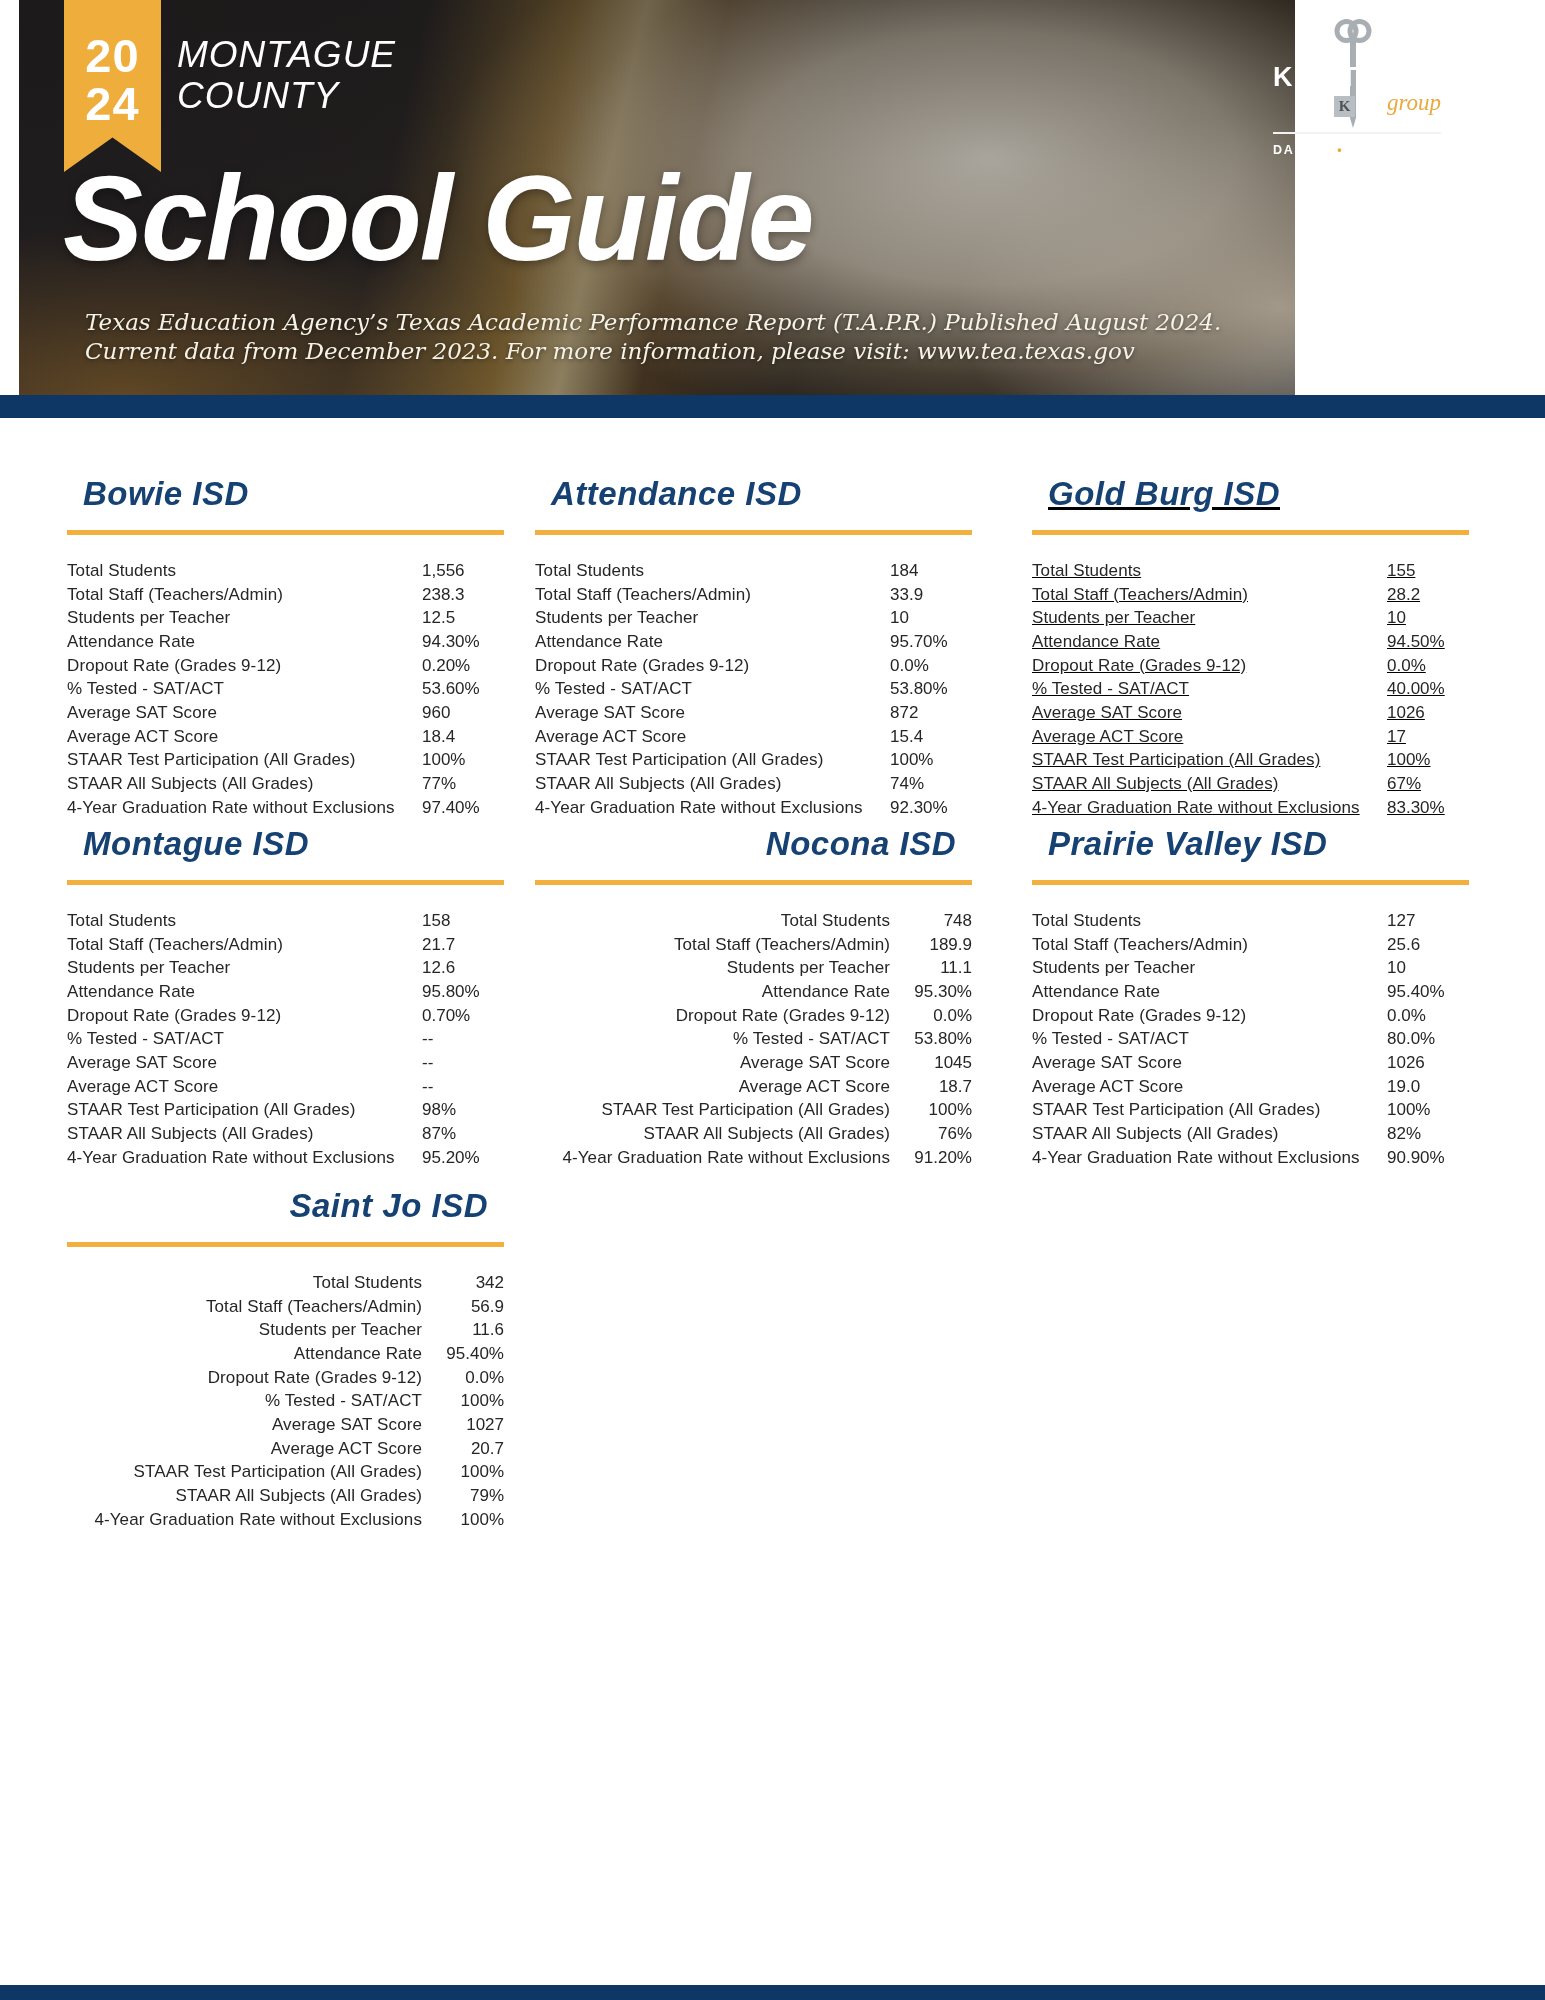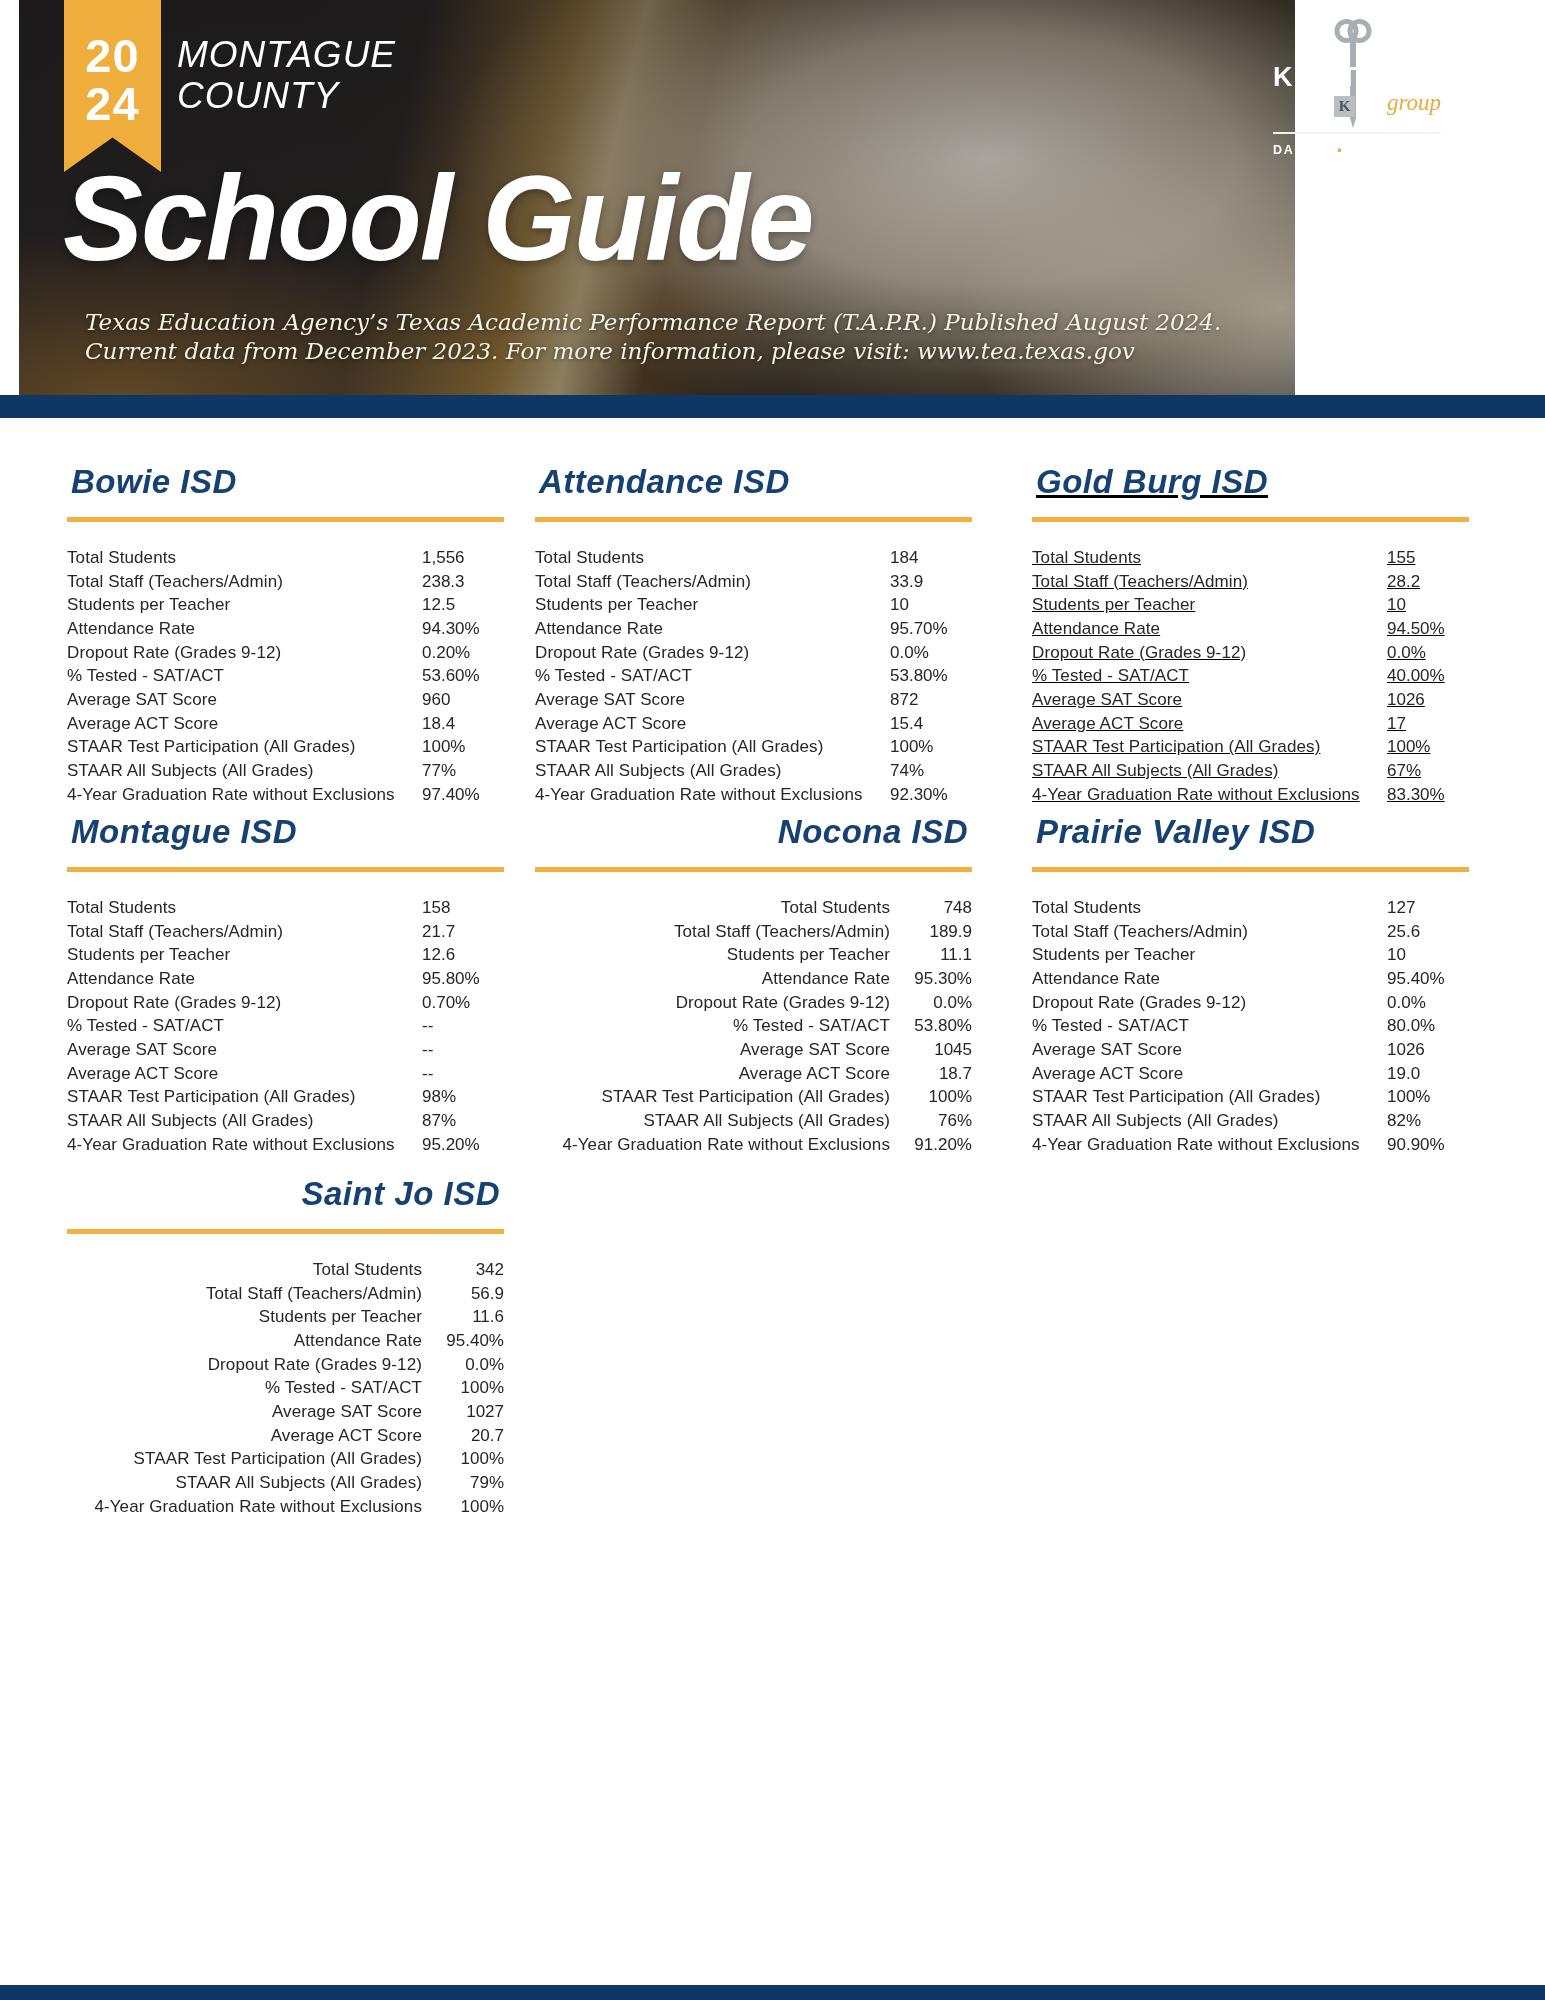--- a/index.html
+++ b/index.html
@@ -45,21 +45,21 @@
   .logo .rule{margin-top:12px;border-top:2px solid #f3f3f3;}
   .logo .tagline{margin-top:9px;text-align:center;font-size:12.5px;font-weight:700;letter-spacing:1.6px;white-space:nowrap;}
   .logo .tagline .dot{color:#e9a93d;padding:0 4px;}
 
   
   .divider{position:absolute;left:0;top:395px;width:1545px;height:23px;background:#0e3765;}
   .footer-bar{position:absolute;left:0;top:1985px;width:1545px;height:15px;background:#0e3765;}
 
   
   .card{position:absolute;width:437px;}
-  .card h2{margin:4px;font-size:33px;line-height:40px;font-weight:700;font-style:italic;color:#164173;letter-spacing:0.5px;}
+  .card h2{margin:16px;font-size:33px;line-height:40px;font-weight:700;font-style:italic;color:#164173;letter-spacing:0.5px;}
   .gold-rule{height:5px;background:#f2b13e;margin-top:15px;}
   .rows{margin-top:24px;}
   .stat-row{display:flex;height:23.7px;align-items:center;font-size:17px;color:#262626;}
   .stat-label{width:355px;flex:none;letter-spacing:0.1px;}
   .stat-value{flex:1;}
 </style>
 </head>
 <body>
 
 <div class="page">

